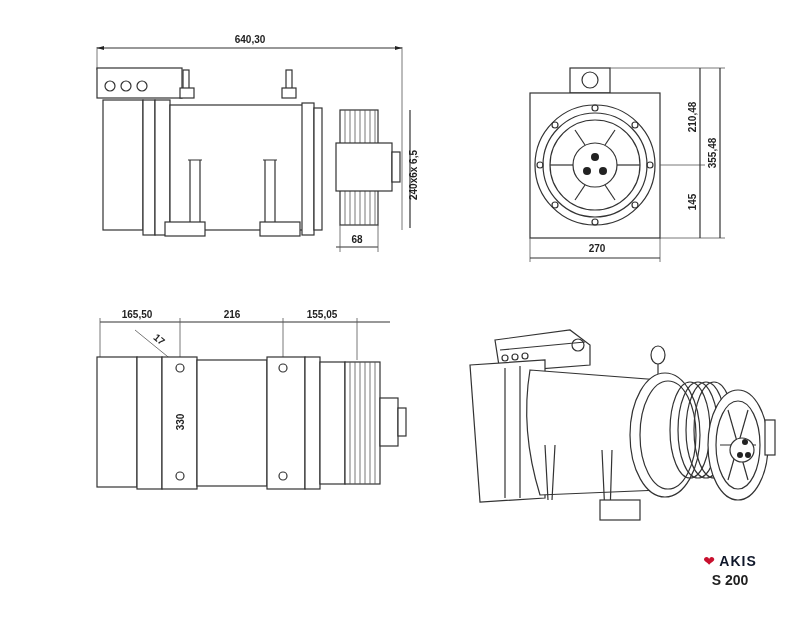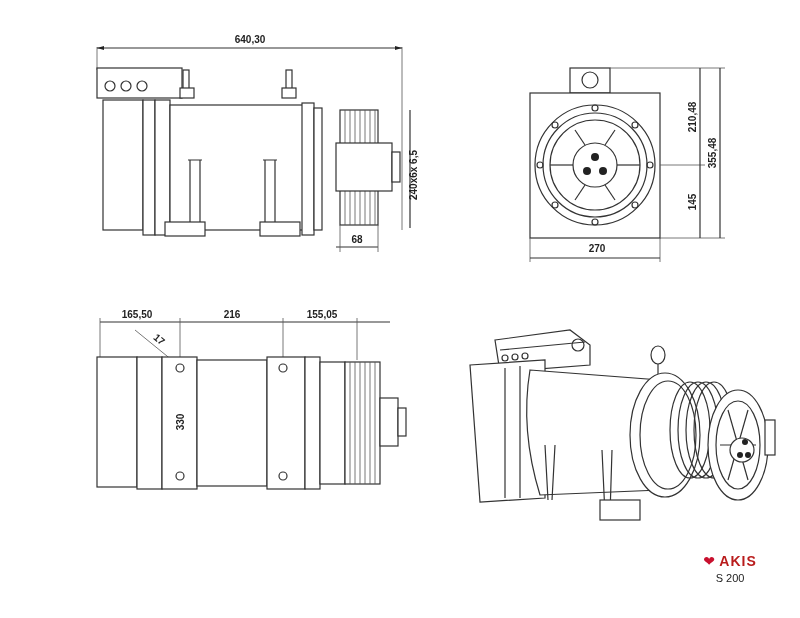--- a/index.html
+++ b/index.html
@@ -4,23 +4,23 @@
 <style>
   html,body{margin:0;padding:0;background:#ffffff;}
   body{width:800px;height:618px;overflow:hidden;position:relative;font-family:"Liberation Sans",sans-serif;}
   #canvas{position:absolute;left:0;top:0;width:800px;height:618px;}
   .dim{font-family:"Liberation Sans",sans-serif;font-size:10px;fill:#222;font-weight:bold;}
   .ln{stroke:#333;fill:none;stroke-width:1.2;}
   .thin{stroke:#555;fill:none;stroke-width:0.8;}
   .fillw{fill:#fff;stroke:#333;stroke-width:1.2;}
   .dk{fill:#222;}
   .logo-wrap{position:absolute;left:680px;top:552px;width:100px;height:40px;text-align:center;}
-  .logo-brand{font-family:"Liberation Sans",sans-serif;font-weight:bold;font-size:14px;color:#b91c1c;letter-spacing:1px;}
+  .logo-brand{font-family:"Liberation Sans",sans-serif;font-weight:bold;font-size:14px;color:#0f172a;letter-spacing:1px;}
   .logo-heart{color:#c8102e;font-size:14px;}
-  .logo-model{font-family:"Liberation Sans",sans-serif;font-weight:normal;font-size:11px;color:#222;display:block;margin-top:2px;}
+  .logo-model{font-family:"Liberation Sans",sans-serif;font-weight:bold;font-size:14px;color:#222;display:block;margin-top:2px;}
   .watermark{position:absolute;font-family:"Liberation Sans",sans-serif;font-size:30px;color:#f4f4f4;transform:rotate(-40deg);pointer-events:none;}
 </style>
 </head>
 <body>
 
 <div class="watermark" style="left:30px;top:150px;">&nbsp;</div>
 
 <svg id="canvas" viewBox="0 0 800 618" xmlns="http://www.w3.org/2000/svg">
 
   <g>

